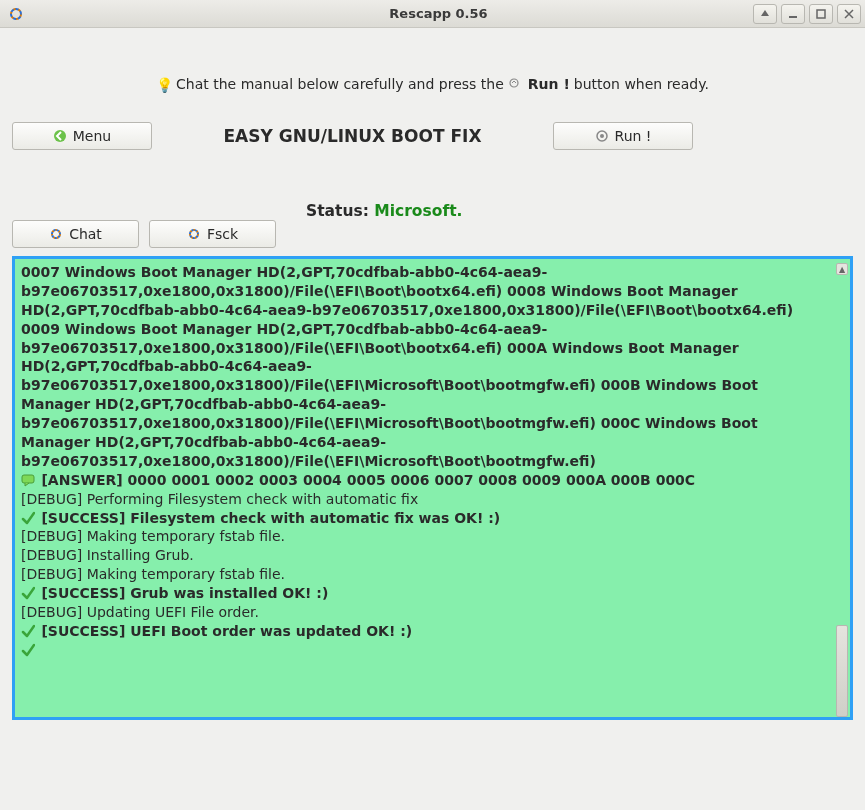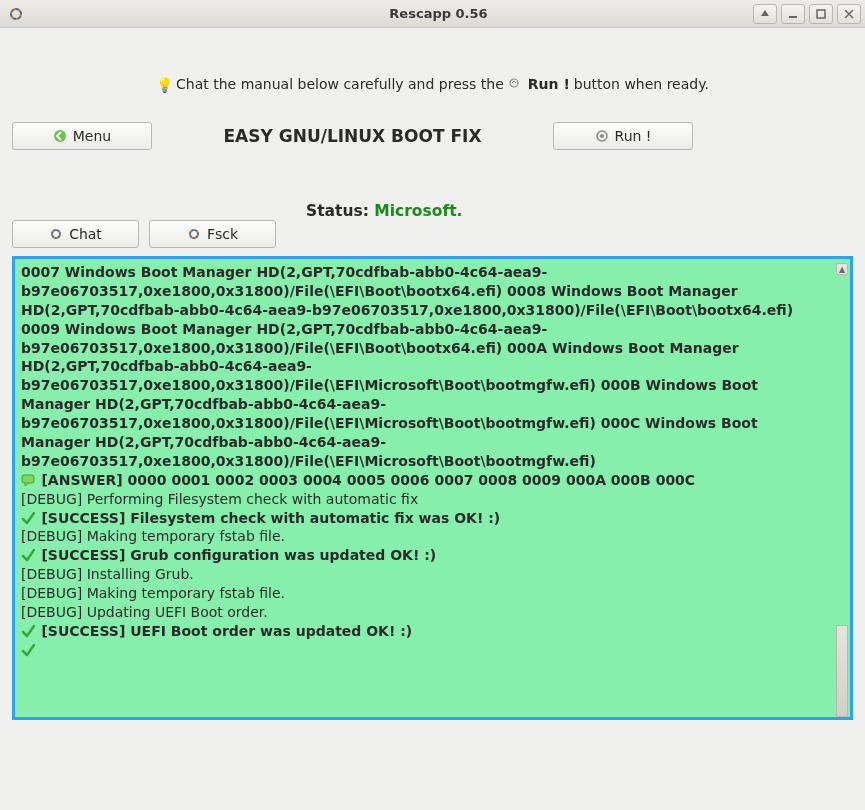--- a/index.html
+++ b/index.html
@@ -260,26 +260,26 @@
         <span class="line bold">0007 Windows Boot Manager HD(2,GPT,70cdfbab-abb0-4c64-aea9-b97e06703517,0xe1800,0x31800)/File(\EFI\Boot\bootx64.efi) 0008 Windows Boot Manager HD(2,GPT,70cdfbab-abb0-4c64-aea9-b97e06703517,0xe1800,0x31800)/File(\EFI\Boot\bootx64.efi) 0009 Windows Boot Manager HD(2,GPT,70cdfbab-abb0-4c64-aea9-b97e06703517,0xe1800,0x31800)/File(\EFI\Boot\bootx64.efi) 000A Windows Boot Manager HD(2,GPT,70cdfbab-abb0-4c64-aea9-b97e06703517,0xe1800,0x31800)/File(\EFI\Microsoft\Boot\bootmgfw.efi) 000B Windows Boot Manager HD(2,GPT,70cdfbab-abb0-4c64-aea9-b97e06703517,0xe1800,0x31800)/File(\EFI\Microsoft\Boot\bootmgfw.efi) 000C Windows Boot Manager HD(2,GPT,70cdfbab-abb0-4c64-aea9-b97e06703517,0xe1800,0x31800)/File(\EFI\Microsoft\Boot\bootmgfw.efi)</span>
         <span class="line"><span class="ico answericon"><svg width="14" height="14" viewBox="0 0 14 14">
               <rect x="1" y="2" width="12" height="8" rx="2" fill="#7ed957" stroke="#4a9e3a"></rect>
               <path d="M4 10 L4 13 L8 10" fill="#7ed957" stroke="#4a9e3a"></path>
             </svg></span> <span class="bold">[ANSWER] 0000 0001 0002 0003 0004 0005 0006 0007 0008 0009 000A 000B 000C</span></span>
         <span class="line">[DEBUG] Performing Filesystem check with automatic fix</span>
         <span class="line"><span class="ico greencheck"><svg width="14" height="14" viewBox="0 0 14 14">
               <path d="M2 8 L6 12 L13 2" stroke="#3aa53a" stroke-width="2.5" fill="none" stroke-linecap="round" stroke-linejoin="round"></path>
             </svg></span> <span class="bold">[SUCCESS] Filesystem check with automatic fix was OK! :)</span></span>
         <span class="line">[DEBUG] Making temporary fstab file.</span>
-        <span class="line"><span class="ico greencheck"><svg width="14" height="14" viewBox="0 0 14 14">
-              <path d="M2 8 L6 12 L13 2" stroke="#3aa53a" stroke-width="2.5" fill="none" stroke-linecap="round" stroke-linejoin="round"></path>
-            </svg></span> <span class="bold">[SUCCESS] Grub configuration was updated OK! :)</span></span>
         <span class="line">[DEBUG] Installing Grub.</span>
         <span class="line">[DEBUG] Making temporary fstab file.</span>
-        <span class="line">[DEBUG] Updating UEFI Boot order.</span>
+        <span class="line"><span class="ico greencheck"><svg width="14" height="14" viewBox="0 0 14 14">
+              <path d="M2 8 L6 12 L13 2" stroke="#3aa53a" stroke-width="2.5" fill="none" stroke-linecap="round" stroke-linejoin="round"></path>
+            </svg></span> <span class="bold">[SUCCESS] Grub was installed OK! :)</span></span>
+        <span class="line">[DEBUG] Updating UEFI File order.</span>
         <span class="line"><span class="ico greencheck"><svg width="14" height="14" viewBox="0 0 14 14">
               <path d="M2 8 L6 12 L13 2" stroke="#3aa53a" stroke-width="2.5" fill="none" stroke-linecap="round" stroke-linejoin="round"></path>
             </svg></span> <span class="bold">[SUCCESS] UEFI Boot order was updated OK! :)</span></span>
         <span class="line"><span class="ico greencheck"><svg width="14" height="14" viewBox="0 0 14 14">
               <path d="M2 8 L6 12 L13 2" stroke="#3aa53a" stroke-width="2.5" fill="none" stroke-linecap="round" stroke-linejoin="round"></path>
             </svg></span> </span>
       </div>
     <div class="scrollbar">
       <div class="uparrow">▲</div>
       <div class="thumb"></div>

